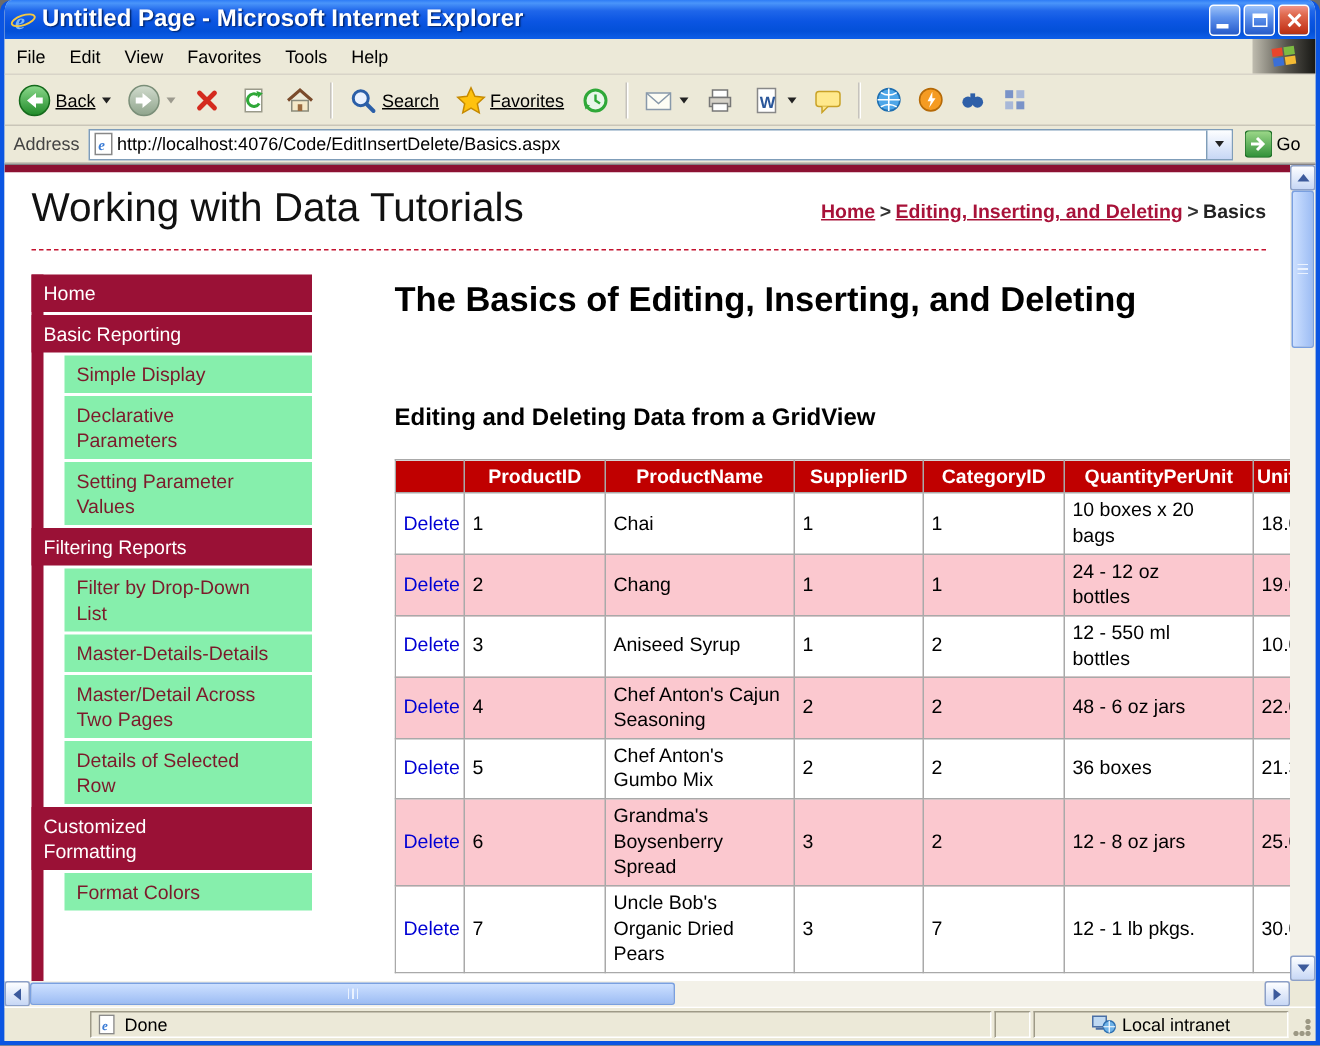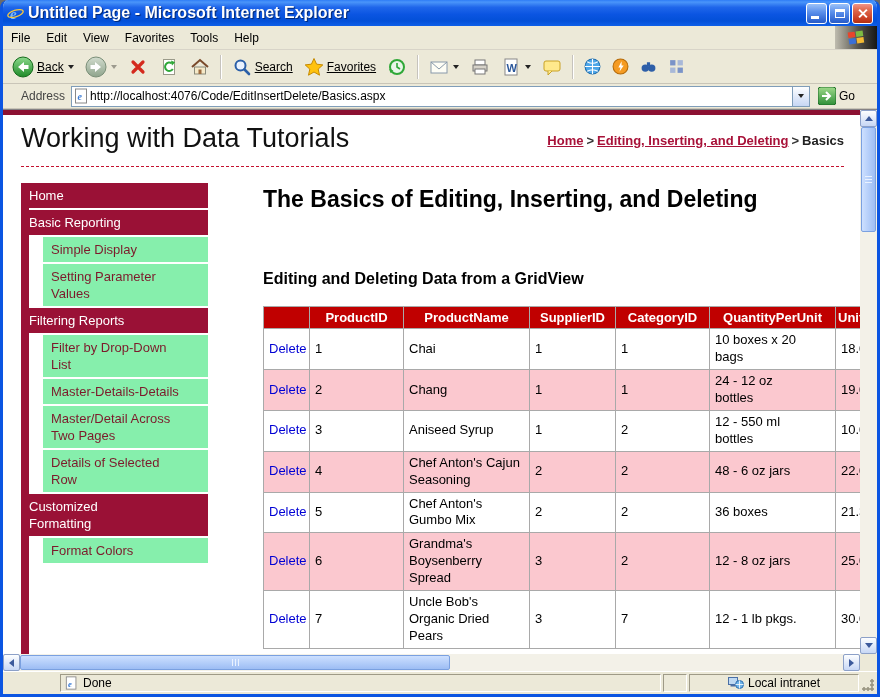--- a/index.html
+++ b/index.html
@@ -34,21 +34,21 @@
   
   .toolbar{height:34px;flex:none;display:flex;align-items:center;background:#ECE9D8;
     border-bottom:1px solid #C9C5B8;padding:0 4px;gap:1px;}
   .tbbtn{display:flex;align-items:center;padding:2px 5px;gap:3px;border-radius:3px;}
   .tbbtn .lbl{font-size:12px;color:#000;text-decoration:underline;}
   .caret{width:0;height:0;border-left:3px solid transparent;border-right:3px solid transparent;
     border-top:4px solid #222;margin-left:1px;}
   .caret.dis{border-top-color:#9C9A8E;}
   .tsep{width:2px;height:24px;border-left:1px solid #C6C3BD;border-right:1px solid #FFFFFF;margin:0 4px;}
   
-  .addressbar{height:25px;flex:none;display:flex;align-items:center;background:#ECE9D8;padding:0 16px;
+  .addressbar{height:25px;flex:none;display:flex;align-items:center;background:#ECE9D8;padding:0 4px;
     border-bottom:1px solid #C9C5B8;font-size:12px;}
   .addr-label{color:#444;padding:0 6px 0 2px;}
   .addr-field{flex:1;height:21px;background:#fff;border:1px solid #7F9DB9;display:flex;align-items:center;padding-left:2px;}
   .addr-input{flex:1;border:none;outline:none;font-size:12px;font-family:"Liberation Sans","DejaVu Sans",sans-serif;height:17px;}
   .addr-drop{width:17px;height:19px;flex:none;display:flex;align-items:center;justify-content:center;
     background:linear-gradient(180deg,#FDFEFF,#C7D7F5);border-left:1px solid #7F9DB9;}
   .go-wrap{display:flex;align-items:center;gap:3px;padding:0 6px 0 8px;}
   .go-lbl{font-size:12px;color:#000;}
   
   .viewportrow{flex:1;display:flex;min-height:0;border-top:1px solid #848284;}
@@ -365,20 +365,21 @@
             <div class="breadcrumb">
               <span class="crumb-link">Home</span><span class="crumb-sep">&gt;</span><span class="crumb-link">Editing, Inserting, and Deleting</span><span class="crumb-sep">&gt;</span><span class="crumb-cur">Basics</span>
             </div>
           </div>
           <div class="layout">
             <div class="sidebar">
               <div class="strip"></div>
               <div class="side-item side-dark"><span class="ilbl">Home</span></div>
               <div class="side-item side-dark"><span class="ilbl">Basic Reporting</span></div>
               <div class="side-item side-light"><span class="ilbl">Simple Display</span></div>
+              <div class="side-item side-light"><span class="ilbl">Declarative Parameters</span></div>
               <div class="side-item side-light"><span class="ilbl">Setting Parameter Values</span></div>
               <div class="side-item side-dark"><span class="ilbl">Filtering Reports</span></div>
               <div class="side-item side-light"><span class="ilbl">Filter by Drop-Down List</span></div>
               <div class="side-item side-light"><span class="ilbl">Master-Details-Details</span></div>
               <div class="side-item side-light"><span class="ilbl">Master/Detail Across Two Pages</span></div>
               <div class="side-item side-light"><span class="ilbl">Details of Selected Row</span></div>
               <div class="side-item side-dark"><span class="ilbl">Customized Formatting</span></div>
               <div class="side-item side-light"><span class="ilbl">Format Colors</span></div>
             </div>
             <div class="main">

